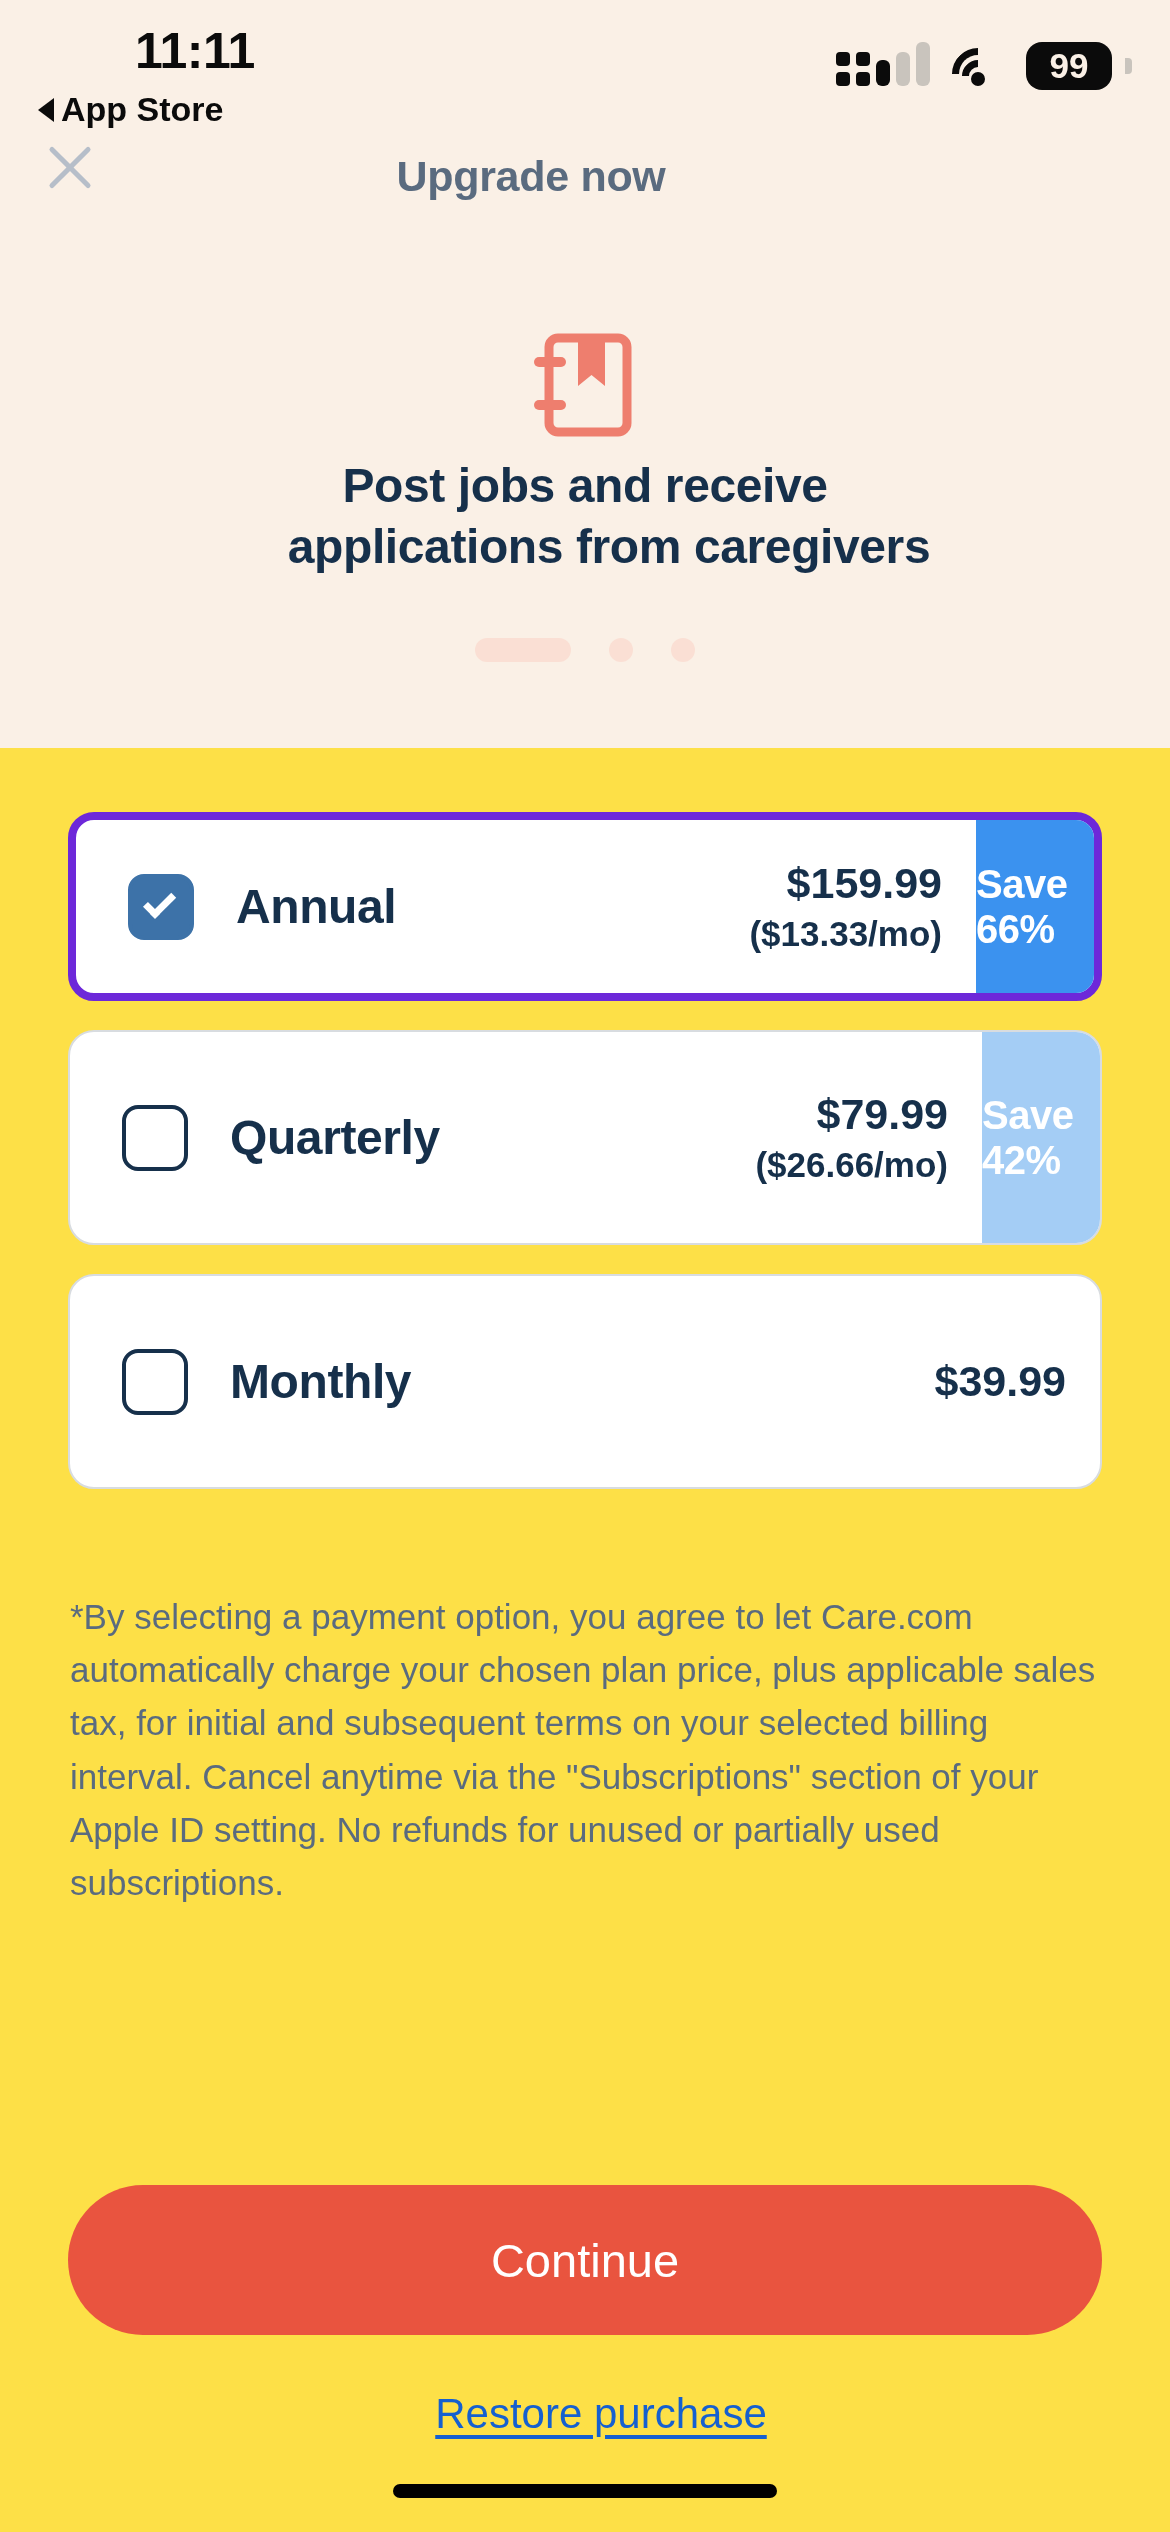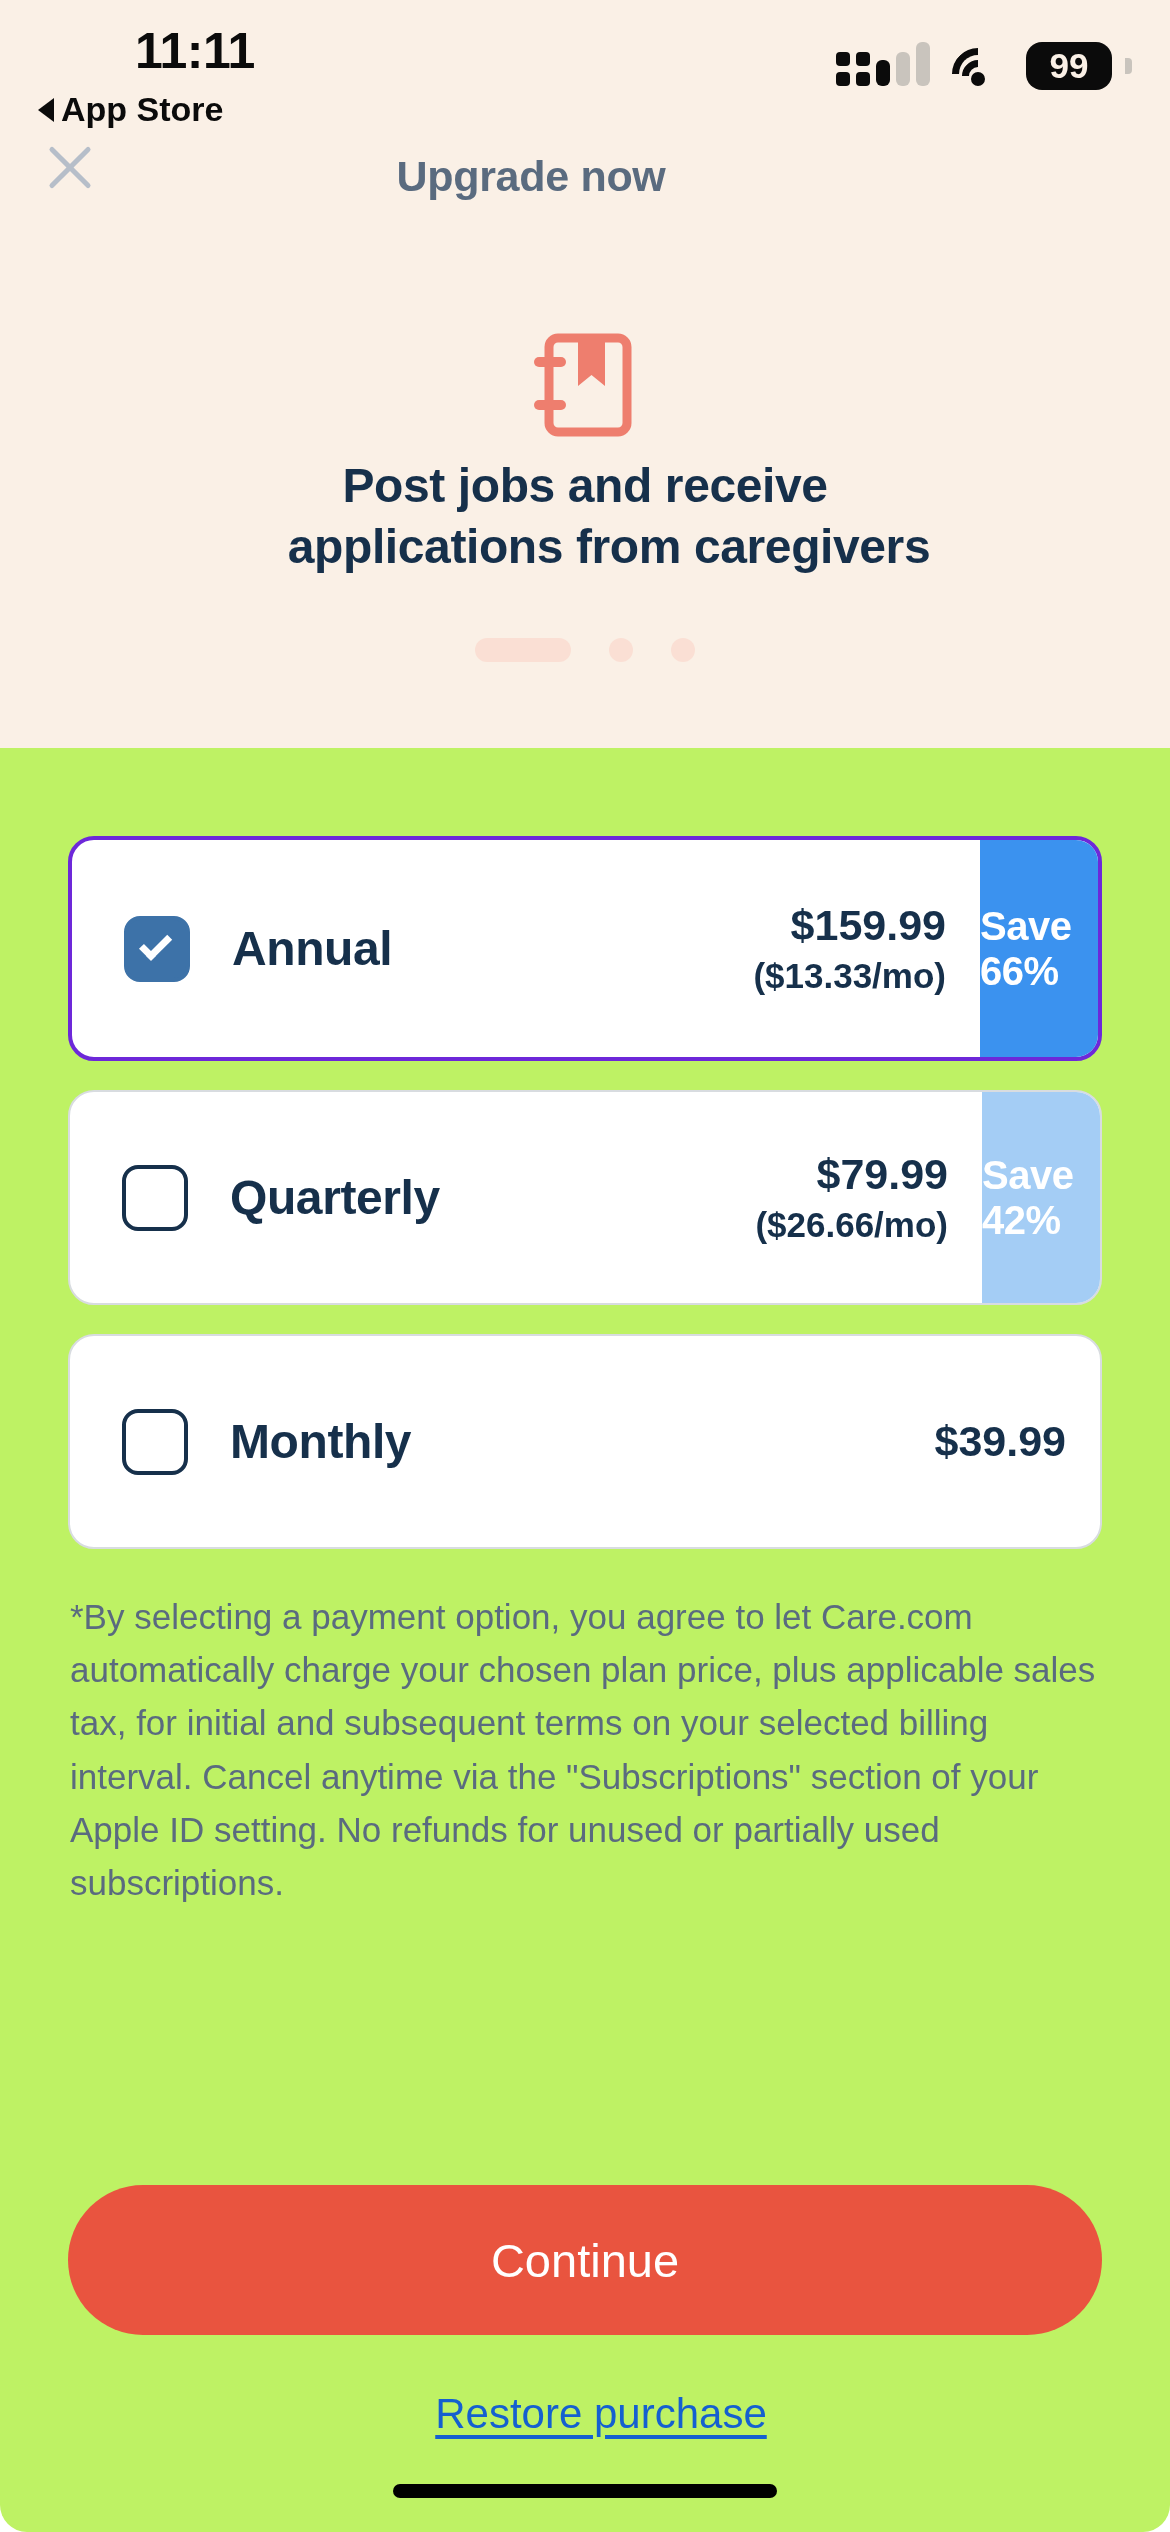--- a/index.html
+++ b/index.html
@@ -3,21 +3,21 @@
 <meta charset="utf-8">
 <style>
   * { margin:0; padding:0; box-sizing:border-box; }
   html, body {
     width:1170px; height:2532px;
     background:#ffffff;
     font-family:"Liberation Sans", sans-serif;
     -webkit-font-smoothing:antialiased;
     overflow:hidden;
   }
-  #screen { position:relative; width:1170px; height:2532px; background:#bef264;border-radius:27px; }
+  #screen { position:relative; width:1170px; height:2532px; background:#fde047; }
 
   
   .hero {
     position:absolute; left:0; top:0; width:1170px; height:748px;
     background:#FAF0E6;
   }
 
   
   .statusbar { position:absolute; left:0; top:0; width:1170px; height:100px; }
   .sb-time {
@@ -101,21 +101,21 @@
   .dots-nav .pill { width:96px; height:24px; border-radius:12px; background:#FADFD4; }
   .dots-nav .dot  { width:24px; height:24px; border-radius:50%; background:#FADFD4; }
 
   
   .plans { position:absolute; left:68px; top:812px; width:1034px; }
   .plan {
     position:relative; width:1034px; height:215px; border-radius:26px;
     background:#ffffff; border:2px solid #D8DCE0; overflow:hidden;
     display:flex; align-items:center; margin-bottom:29px;
   }
-  .plan.selected { border:4px solid #6d28d9; height:225px;margin-top:24px; }
+  .plan.selected { border:8px solid #6d28d9; height:189px; }
 
   .checkbox {
     width:66px; height:66px; border-radius:16px; margin-left:52px; flex:0 0 auto;
     border:4px solid #16304B; background:#ffffff;
     display:flex; align-items:center; justify-content:center;
   }
   .checkbox.checked {
     background:#3D72A8; border-color:#3D72A8;
   }
   .checkbox.checked .tick {

